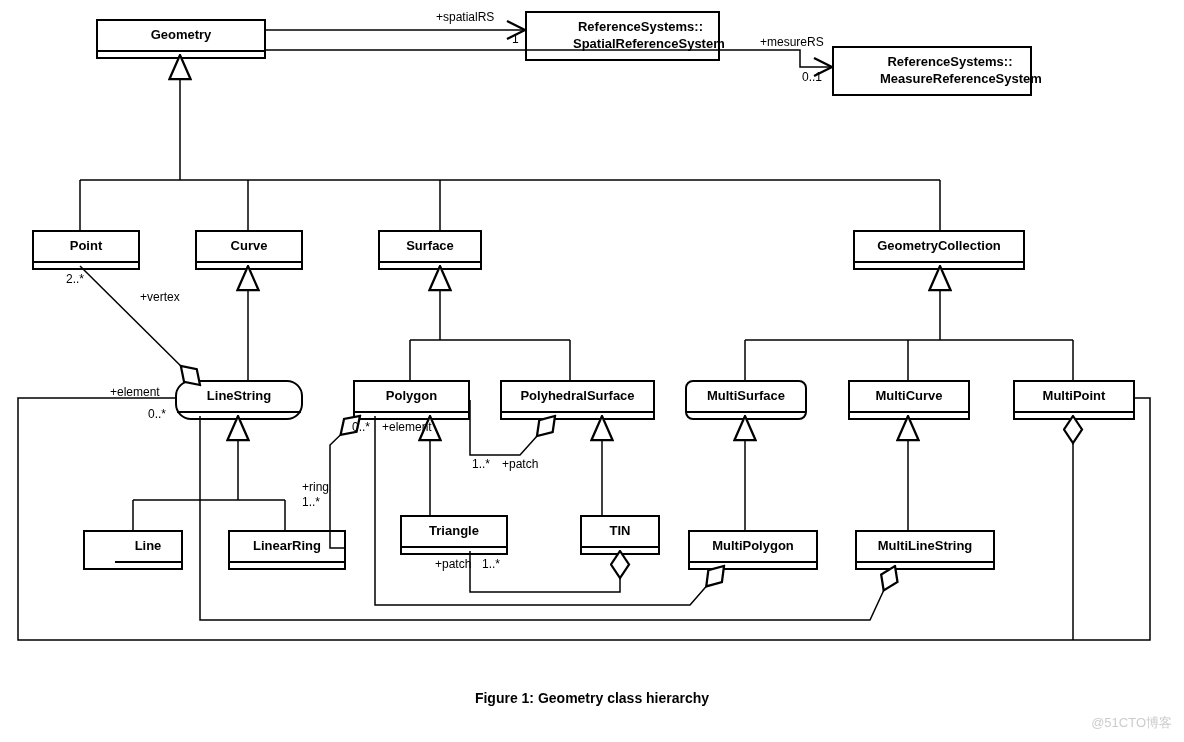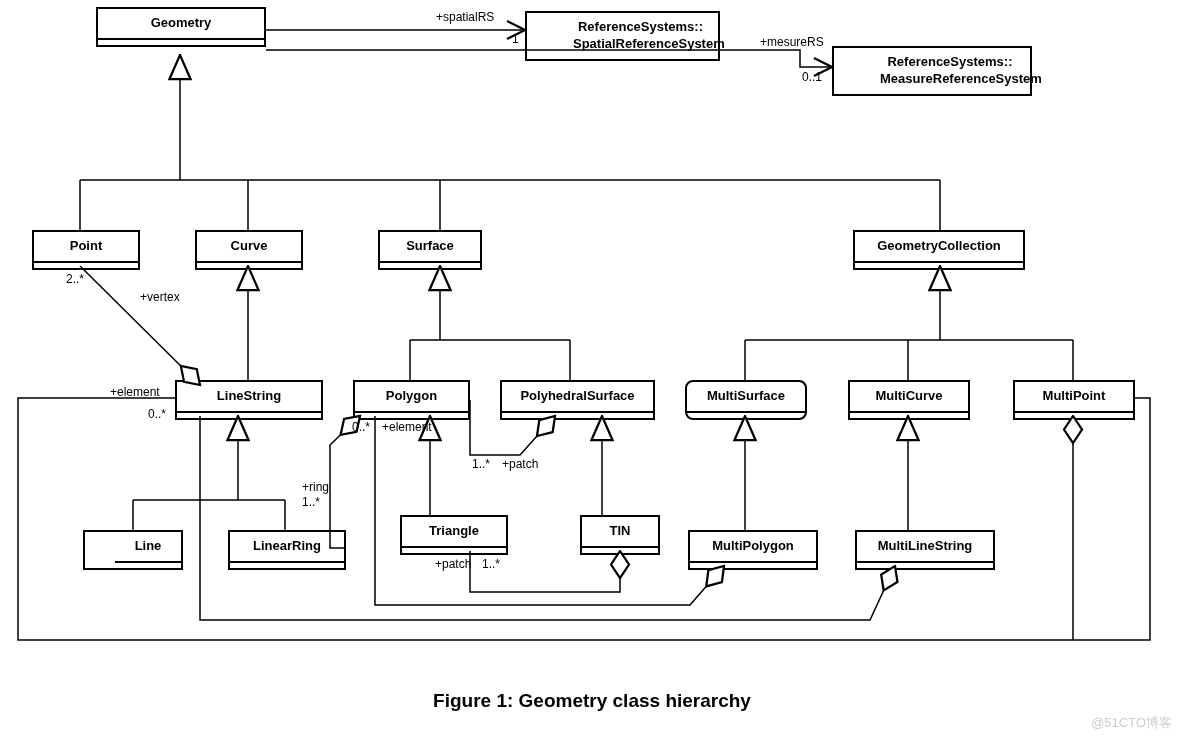--- a/index.html
+++ b/index.html
@@ -39,32 +39,32 @@
     position: absolute;
     font-size: 12px;
     color: #000;
     white-space: nowrap;
   }
   .caption {
     position: absolute;
     width: 1184px;
     text-align: center;
     font-weight: bold;
-    font-size: 19px;
+    font-size: 14px;
   }
   .watermark {
     position: absolute;
     color: #ccc;
     font-size: 13px;
   }
 </style>
 </head>
 <body>
 
-<div class="box" style="left:96px; top:7px; width:170px;">
+<div class="box" style="left:96px; top:19px; width:170px;">
   <div class="title-part">Geometry</div>
   <div class="compartment"></div>
 </div>
 
 <div class="box" style="left:525px; top:11px; width:195px;">
   <div class="title-part single" style="white-space:pre-line;">ReferenceSystems::
 SpatialReferenceSystem</div>
 </div>
 
 <div class="box" style="left:832px; top:46px; width:200px;">
@@ -85,21 +85,21 @@
 <div class="box" style="left:378px; top:230px; width:104px;">
   <div class="title-part">Surface</div>
   <div class="compartment"></div>
 </div>
 
 <div class="box" style="left:853px; top:230px; width:172px;">
   <div class="title-part">GeometryCollection</div>
   <div class="compartment"></div>
 </div>
 
-<div class="box" style="left:175px; top:380px; width:148px;">
+<div class="box" style="left:175px; top:380px; width:128px;border-radius:16px;">
   <div class="title-part">LineString</div>
   <div class="compartment"></div>
 </div>
 
 <div class="box" style="left:353px; top:380px; width:117px;">
   <div class="title-part">Polygon</div>
   <div class="compartment"></div>
 </div>
 
 <div class="box" style="left:500px; top:380px; width:155px;">

